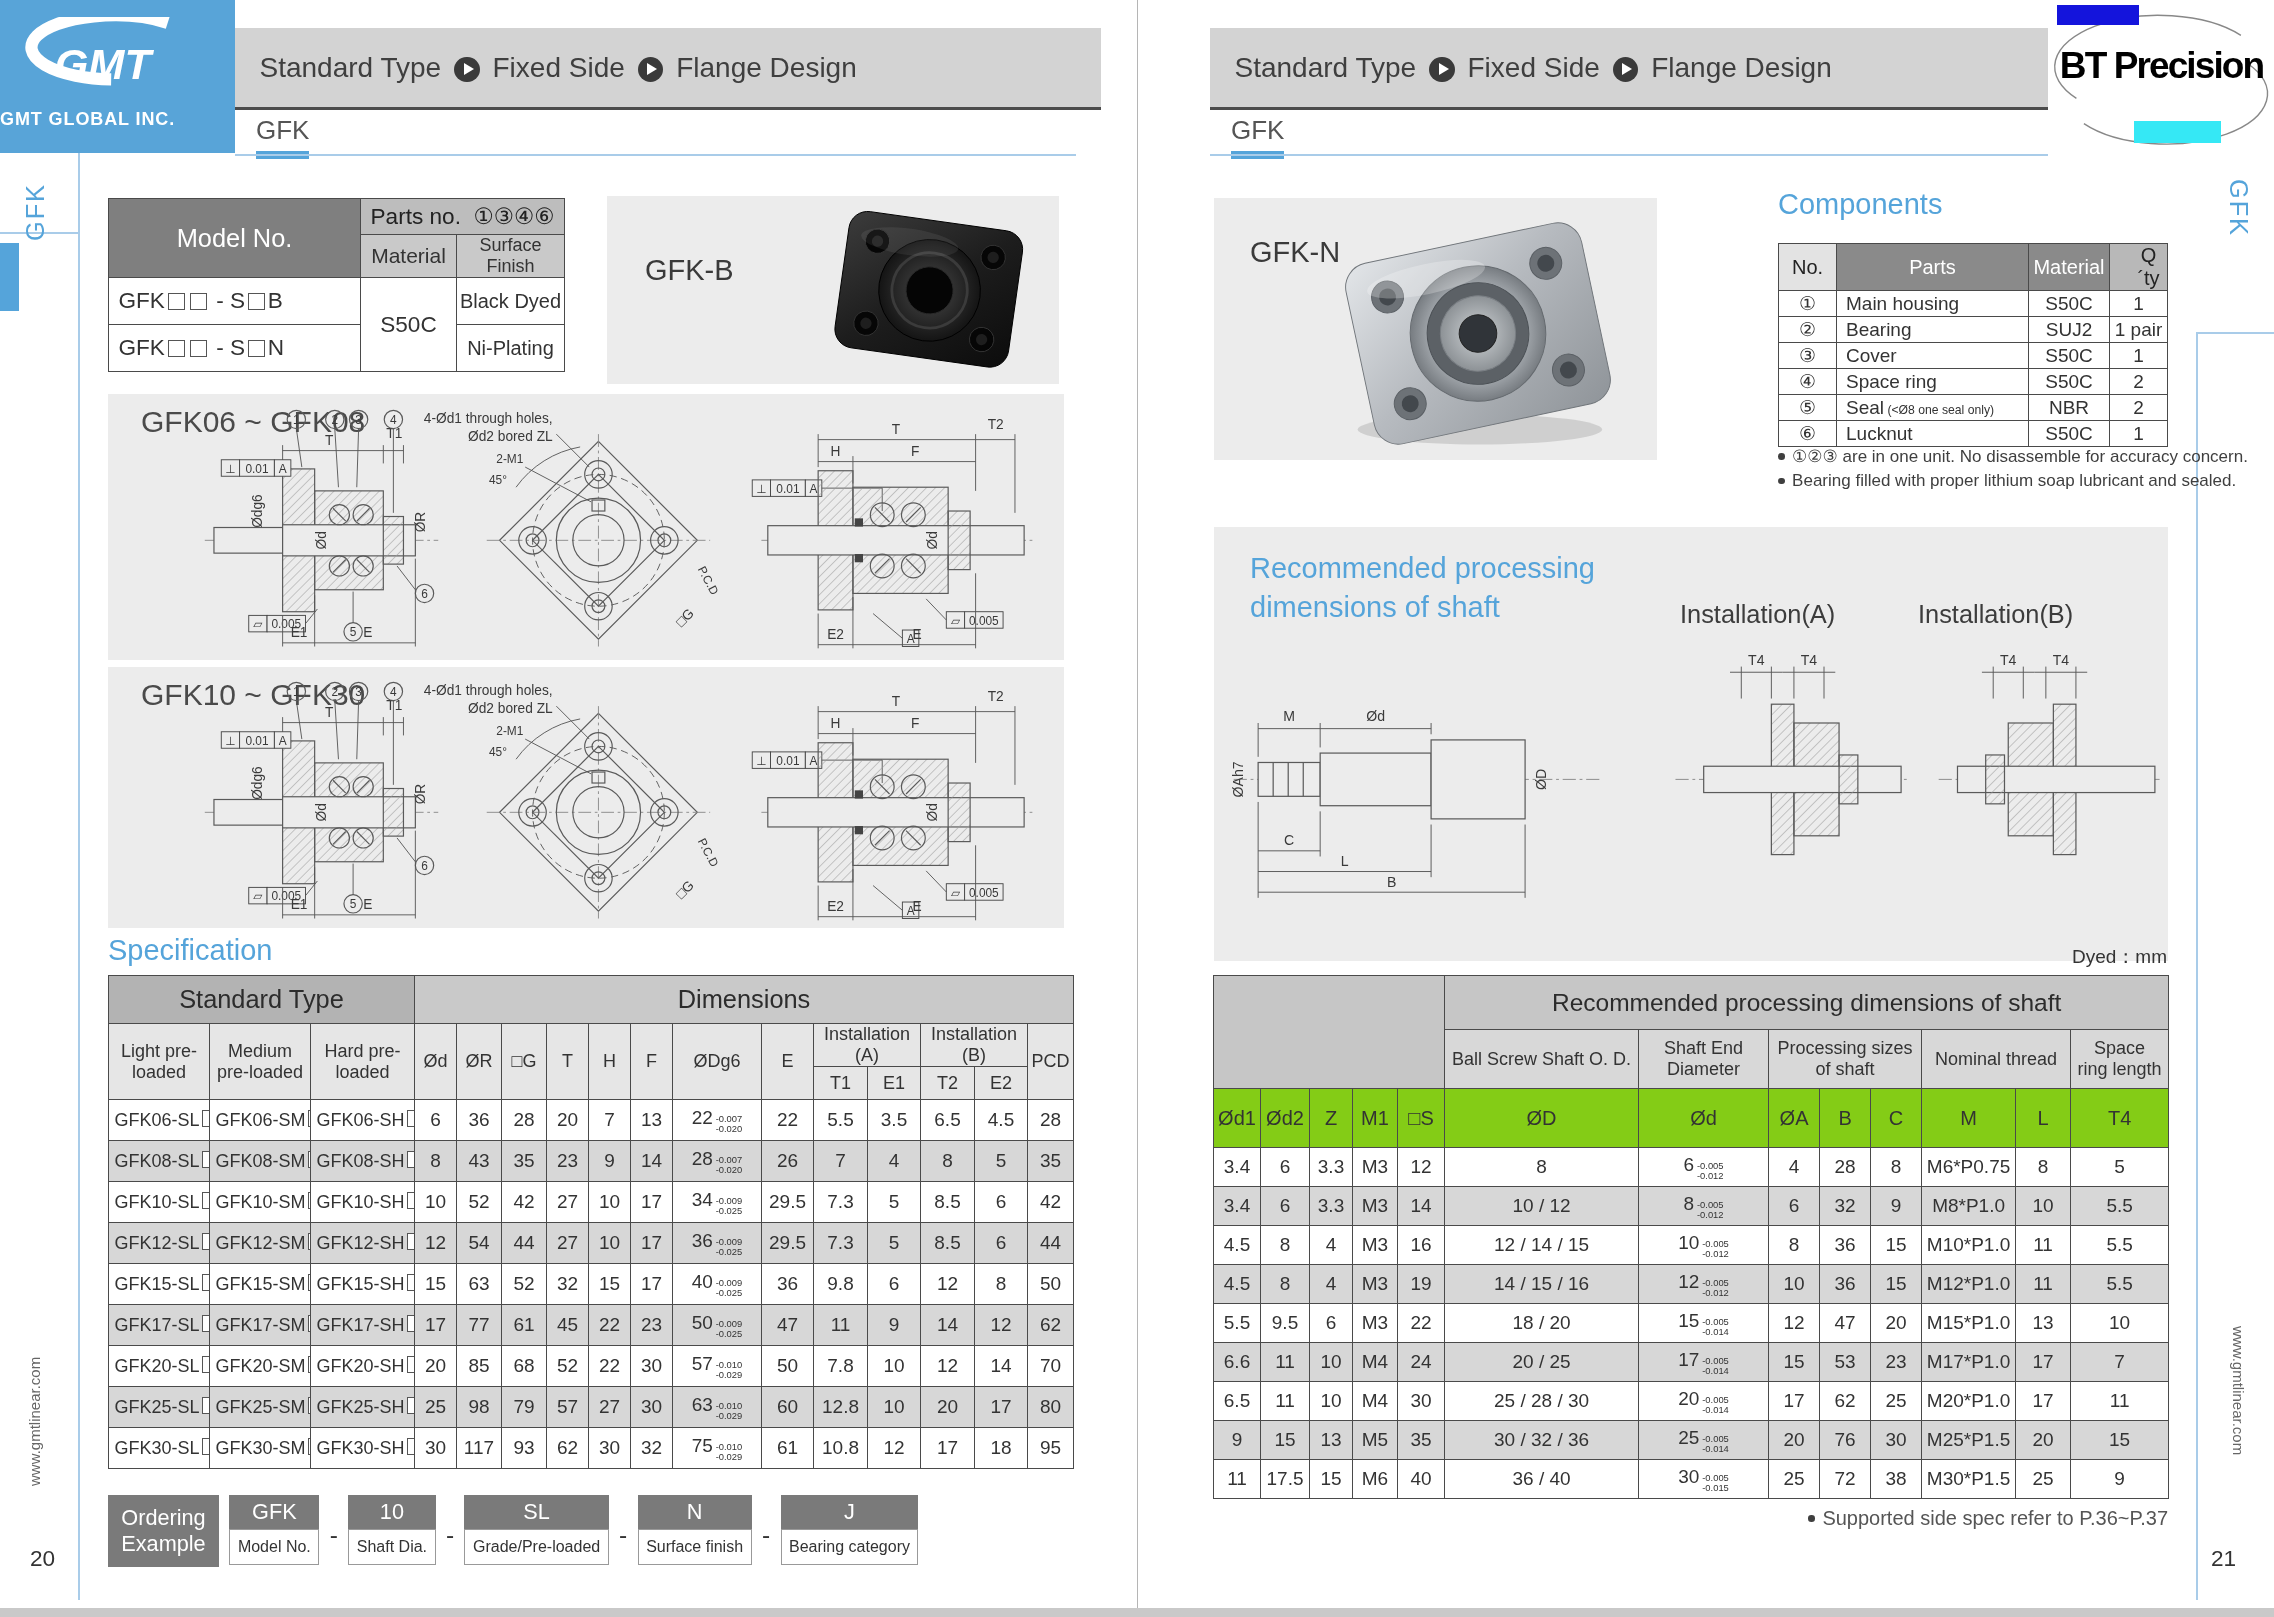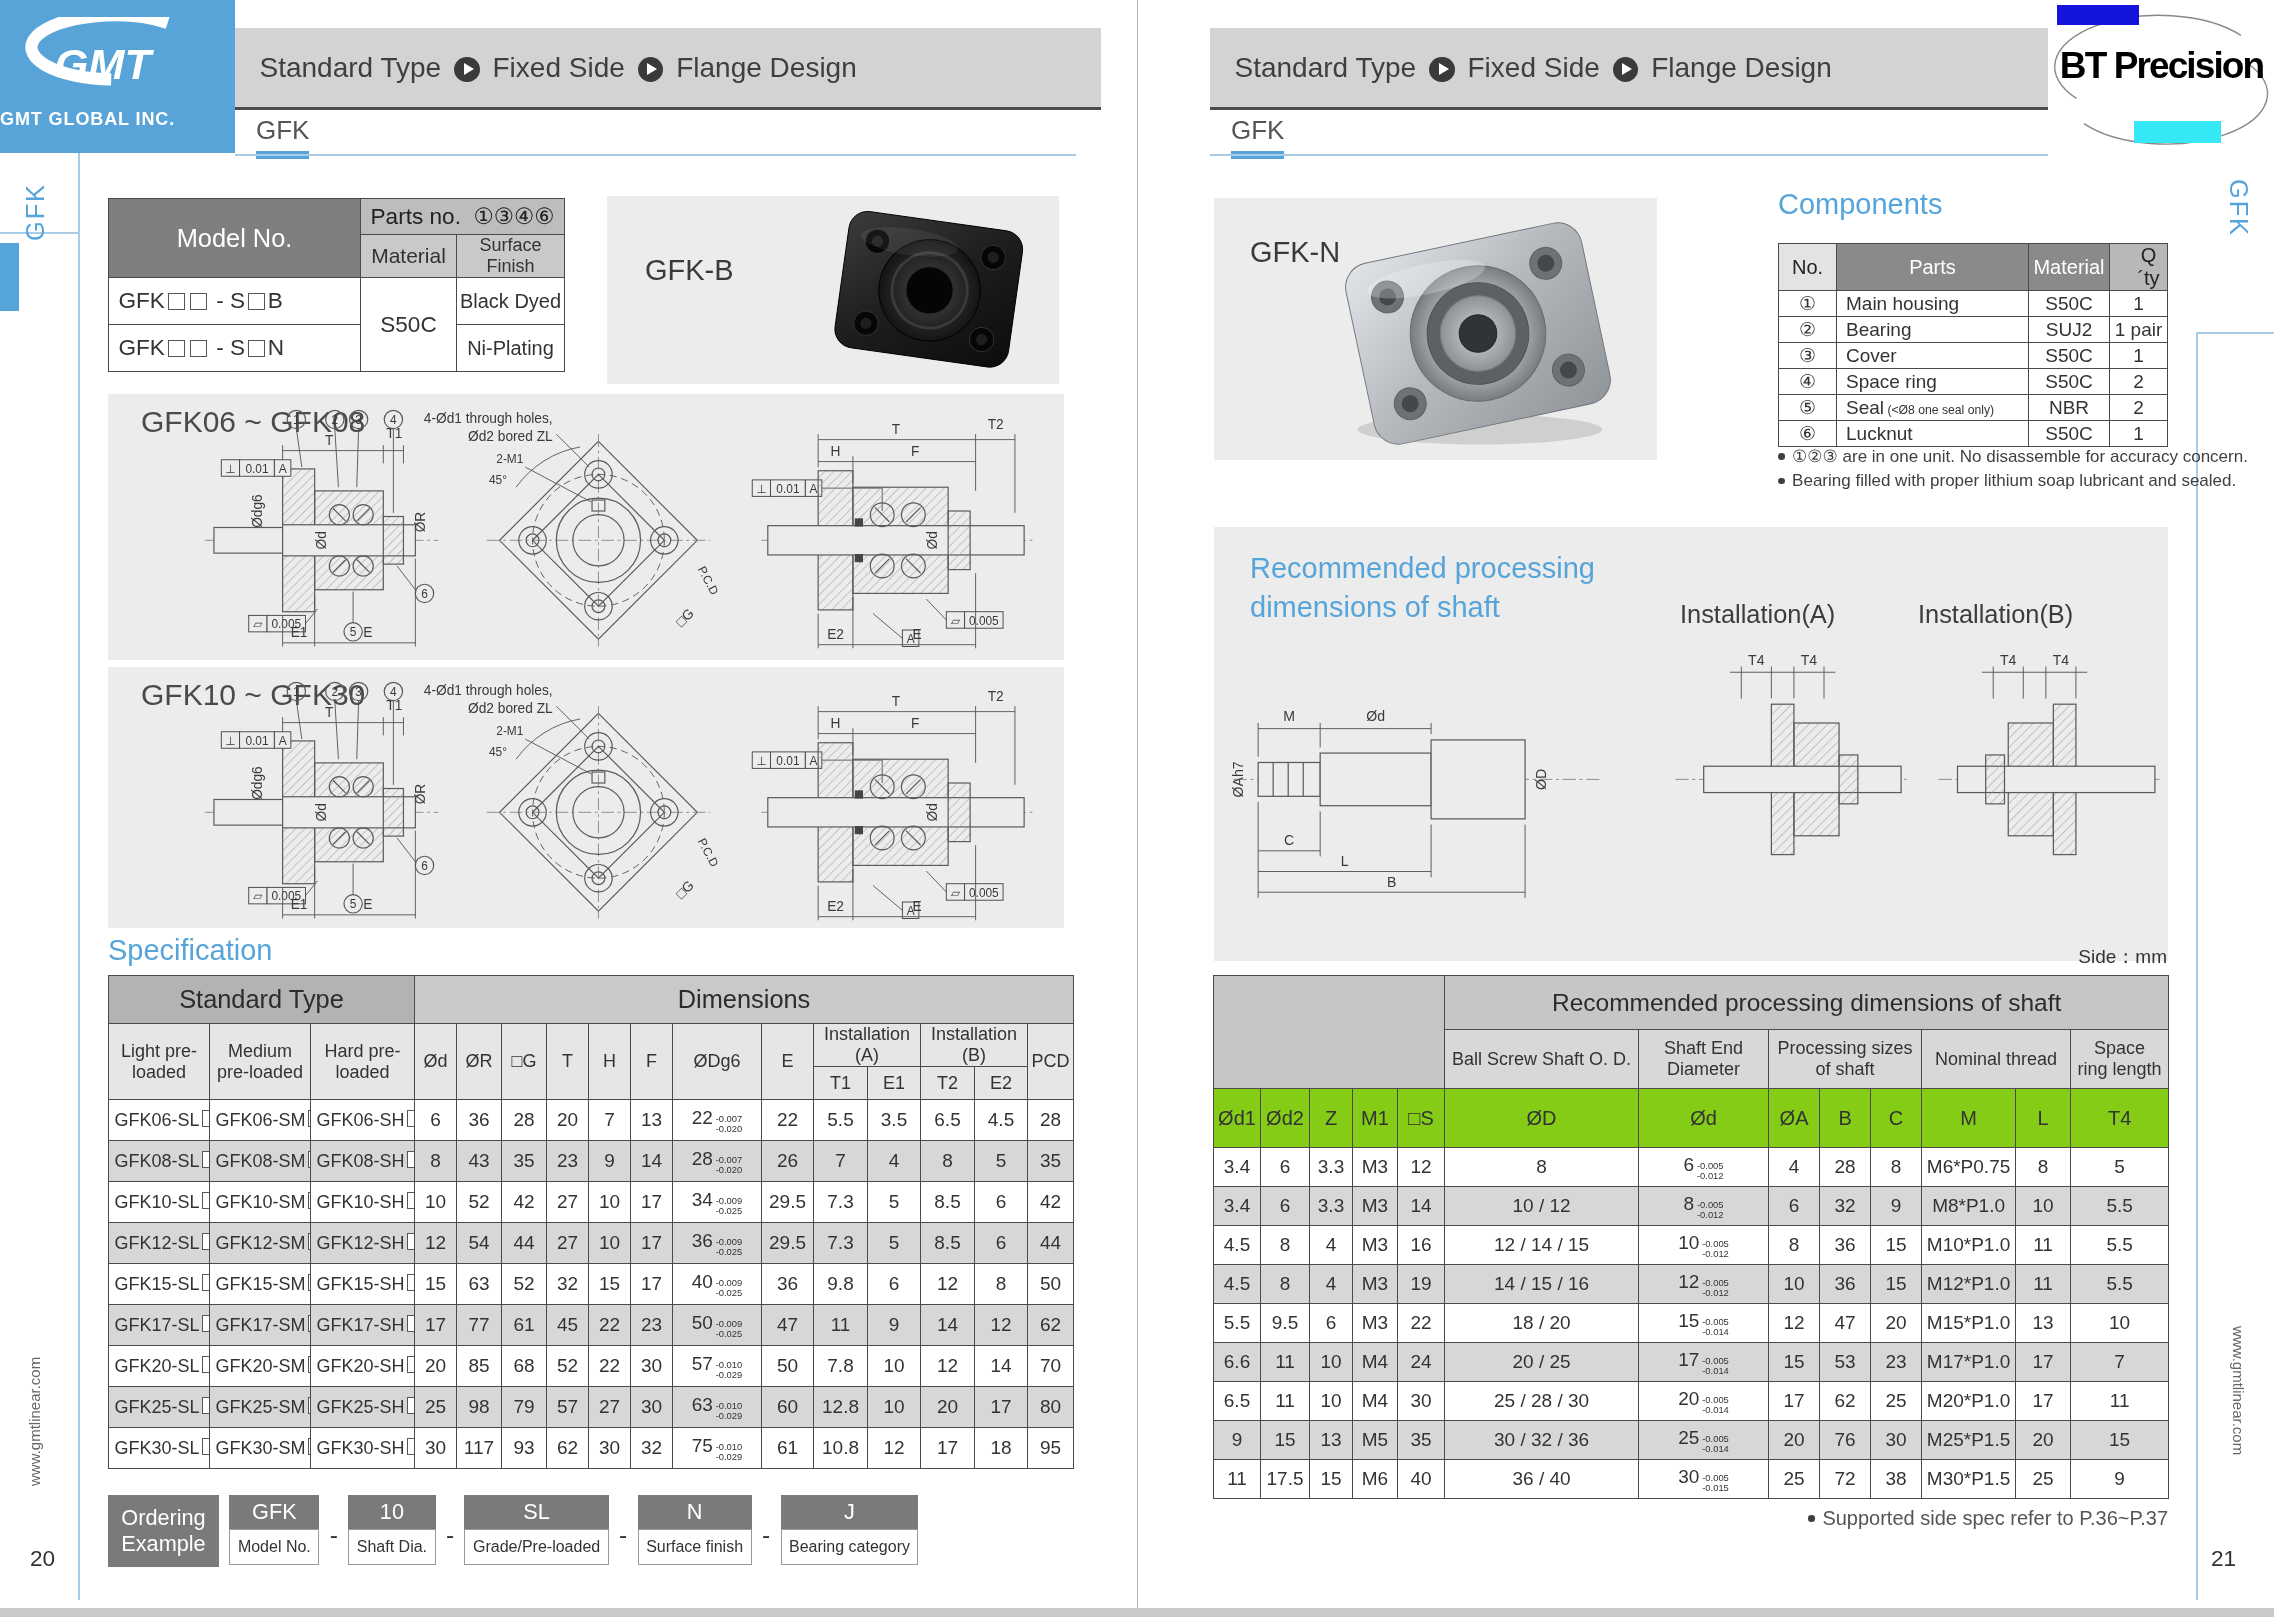--- a/index.html
+++ b/index.html
@@ -990,21 +990,21 @@
         <line class="dim" x1="872" y1="46" x2="928" y2="46"></line>
       <text class="dt" x="844" y="38" text-anchor="middle">T4</text>
       <text class="dt" x="900" y="38" text-anchor="middle">T4</text>
       <rect class="fillh" x="844" y="100" width="48" height="120"></rect>
       <rect class="fillh" x="892" y="80" width="24" height="160"></rect>
       <rect class="fw" x="790" y="146" width="210" height="28"></rect>
       <rect class="fillh" x="820" y="134" width="20" height="52"></rect>
     </svg>
   </div>
 
-  <div class="abs unit-label" style="left:2024px;top:944px;width:143px;text-align:right;">Side：mm</div>
+  <div class="abs unit-label" style="left:2024px;top:944px;width:143px;text-align:right;">Dyed：mm</div>
   <table class="abs tbl proc-tbl">
     <colgroup>
       <col style="width:47px">
         <col style="width:49px">
         <col style="width:43px">
         <col style="width:45px">
         <col style="width:47px">
       <col style="width:194px">
         <col style="width:130px">
       <col style="width:51px">

